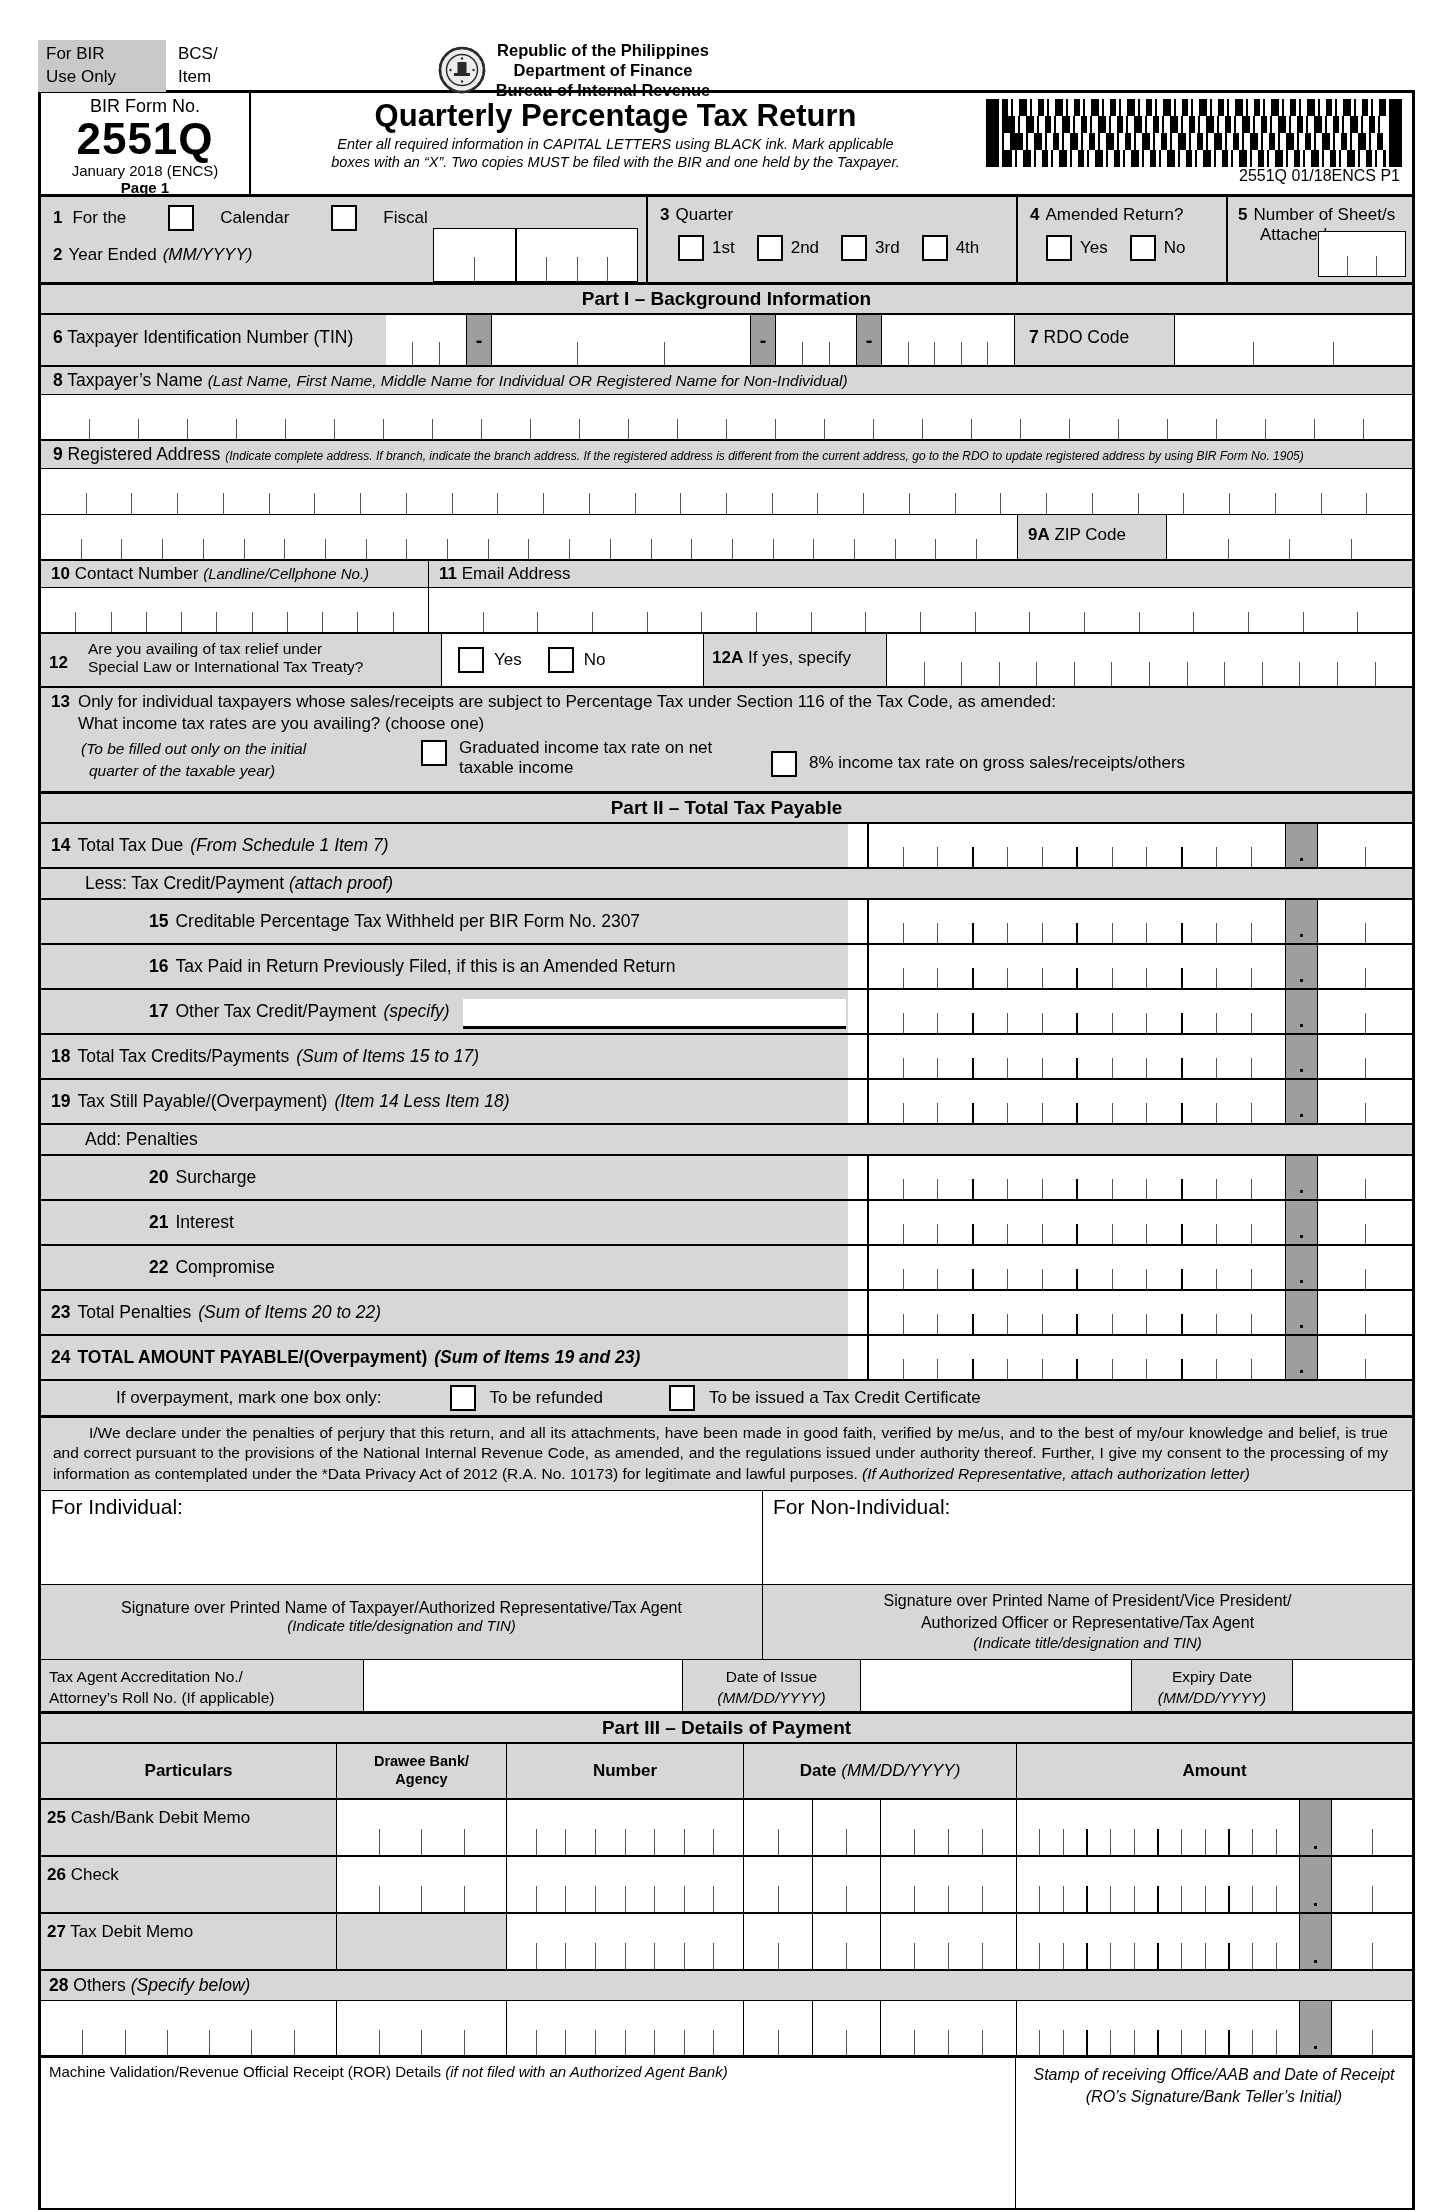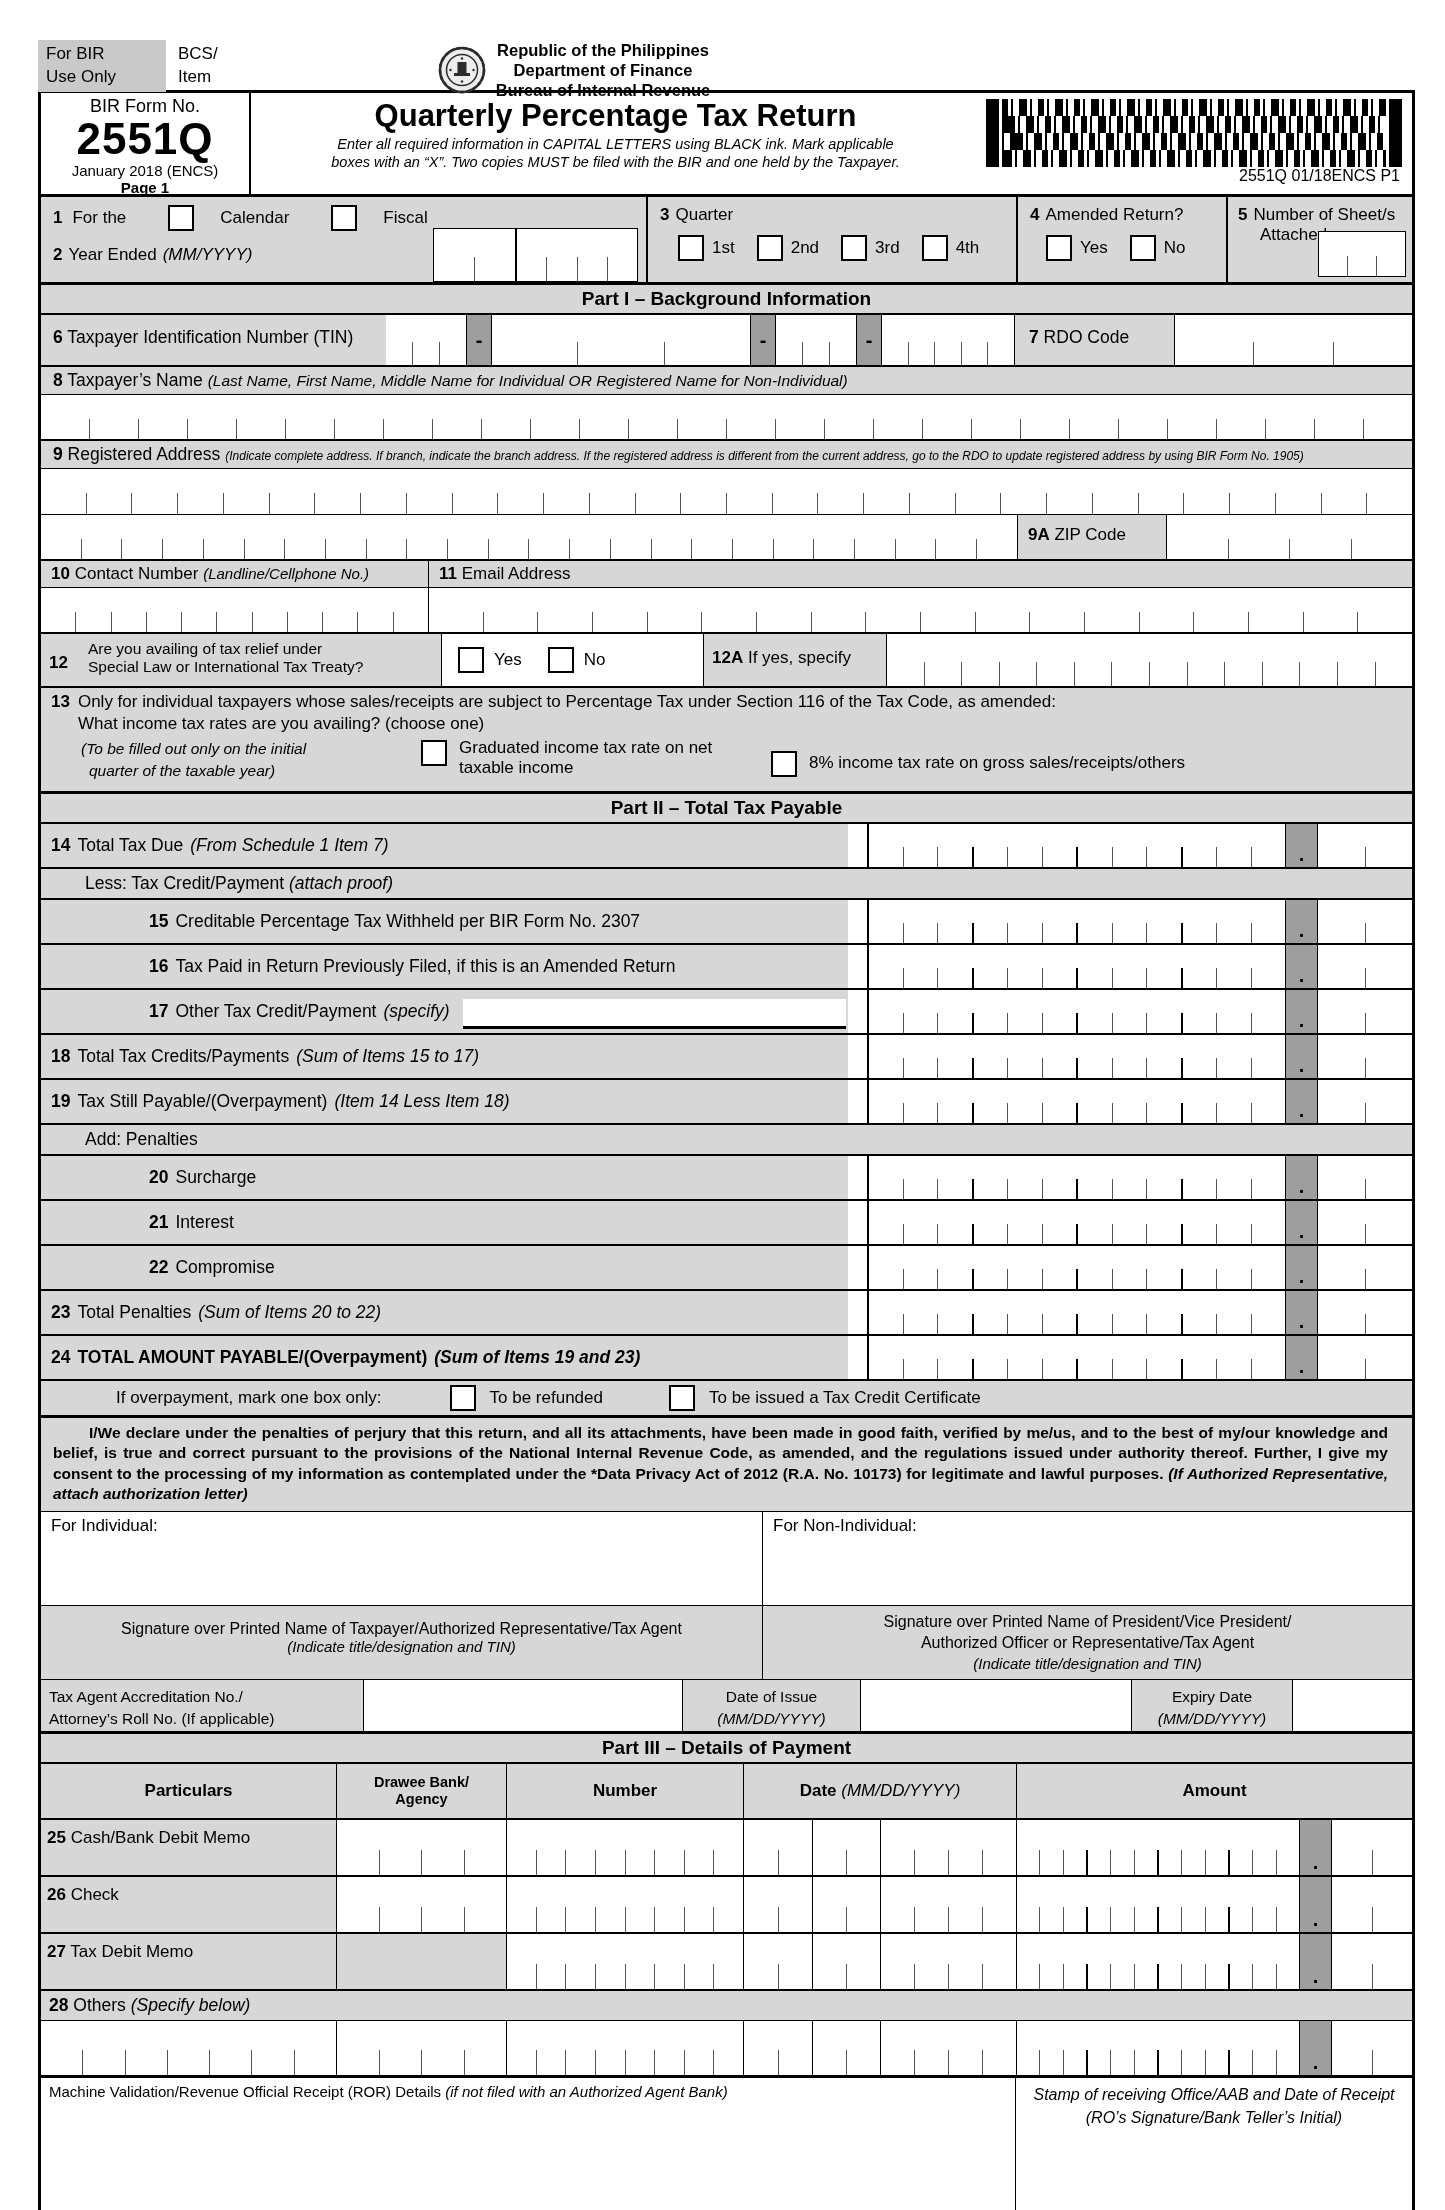--- a/index.html
+++ b/index.html
@@ -108,23 +108,23 @@
   .p2amt .money { flex:1; }
   .dec { width:33px; background:#9e9e9e; display:flex; align-items:flex-end; justify-content:center; font-weight:bold; font-size:20px; line-height:0.9; padding-bottom:4px; border-left:1px solid #000; border-right:1px solid #000; flex:none; }
   .cents { width:94px; }
   .p2sub { background:#d7d7d7; border-bottom:2px solid #000; padding:4px 0 4px 44px; font-size:17.5px; }
   .specline { flex:1; height:30px; background:#fff; border-bottom:3px solid #000; margin:0 2px 4px 6px; align-self:flex-end; }
   .p2row.total .p2label { font-weight:bold; }
   .p2row.total .note { font-weight:bold; }
   .overpay { display:flex; align-items:center; background:#d7d7d7; border-bottom:3px solid #000; padding:4px 0 4px 75px; min-height:36px; font-size:17px; }
 
   
-  .decl { background:#d7d7d7; border-bottom:1px solid #000; padding:5px 24px 6px 12px; font-size:15.5px; line-height:1.32; text-align:justify;font-weight:bold; }
+  .decl { background:#d7d7d7; border-bottom:1px solid #000; padding:5px 24px 6px 12px; font-size:15.5px; line-height:1.32; text-align:justify; }
   .decl p { text-indent:36px; }
-  .whorow { display:flex; height:94px; border-bottom:1px solid #000; font-size:17px; }
+  .whorow { display:flex; height:94px; border-bottom:1px solid #000; font-size:21px; }
   .whorow .wl { width:722px; border-right:1px solid #000; padding:4px 10px; }
   .whorow .wr { flex:1; padding:4px 10px; }
   .sigrow { display:flex; background:#d7d7d7; border-bottom:1px solid #000; text-align:center; }
   .sigrow .sl { width:722px; border-right:1px solid #000; padding:14px 20px 8px 20px; font-size:16px; }
   .sigrow .sr { flex:1; padding:5px 20px 5px 20px; font-size:16px; line-height:1.35; }
   .sigit { font-style:italic; font-size:15px; }
   .agentrow { display:flex; height:54px; border-bottom:3px solid #000; font-size:15.5px; }
   .agentrow .a1 { width:322px; background:#d7d7d7; padding:6px 0 0 8px; line-height:1.4; }
   .agentrow .a2 { width:320px; border-left:1px solid #000; border-right:1px solid #000; }
   .agentrow .a3 { width:178px; background:#d7d7d7; text-align:center; padding-top:6px; line-height:1.4; border-right:1px solid #000; }

